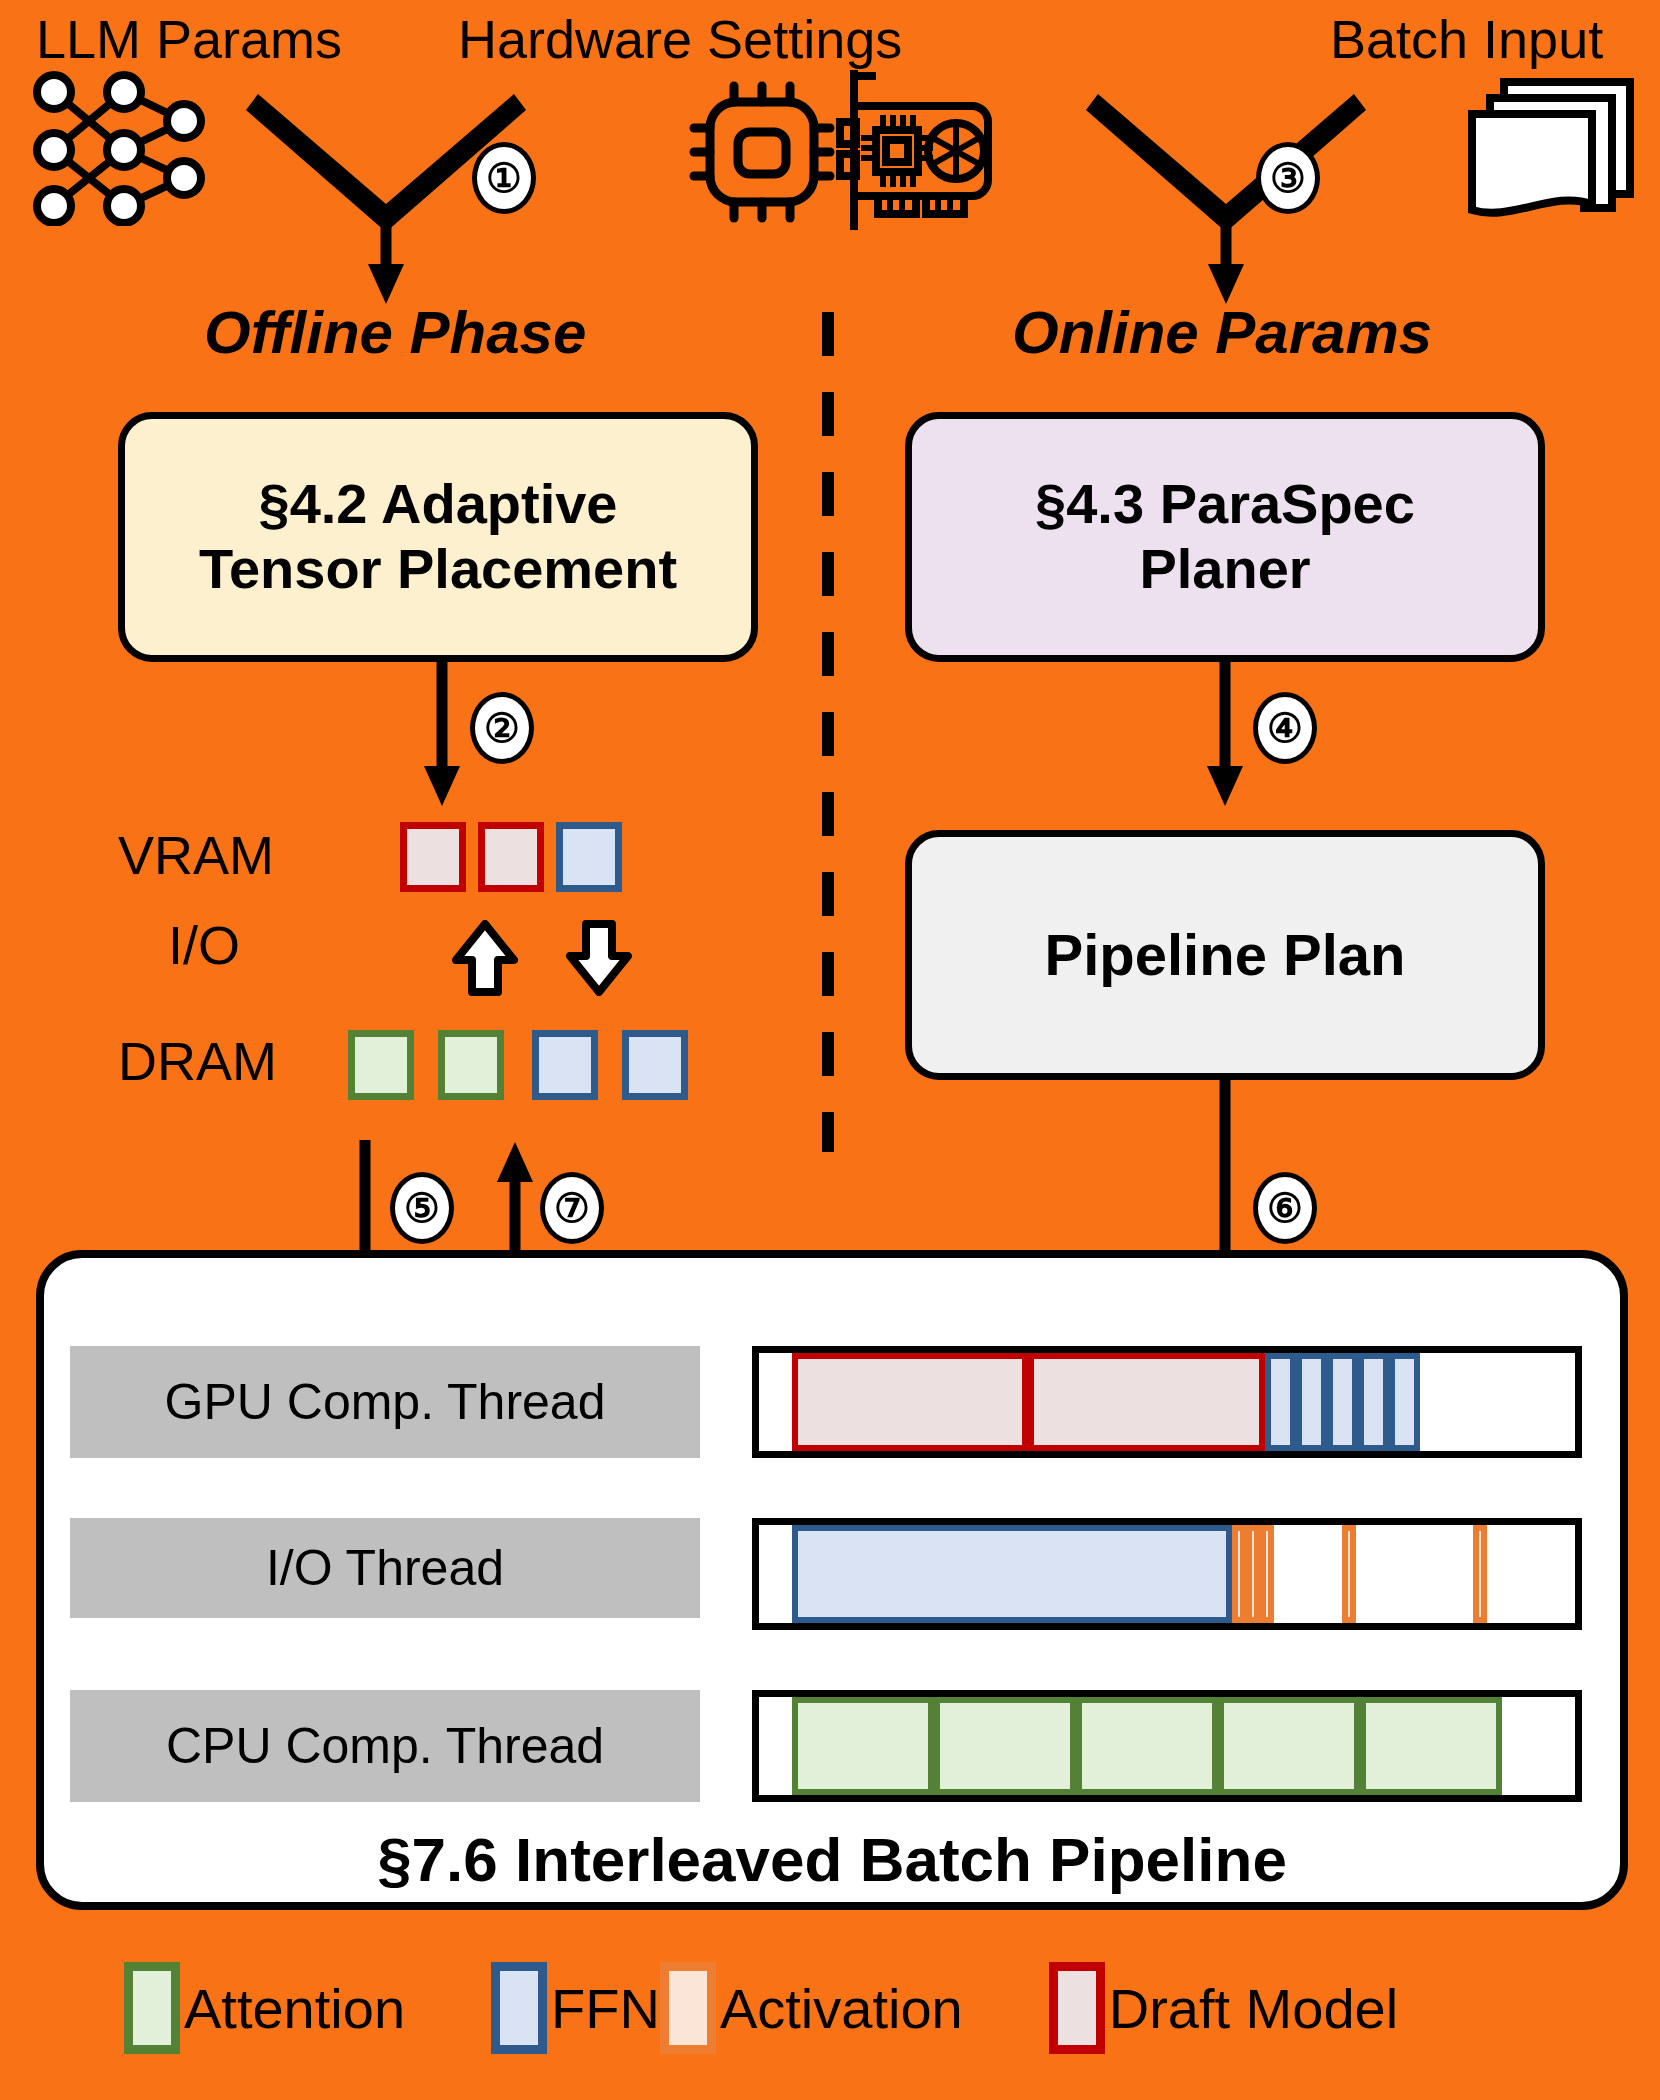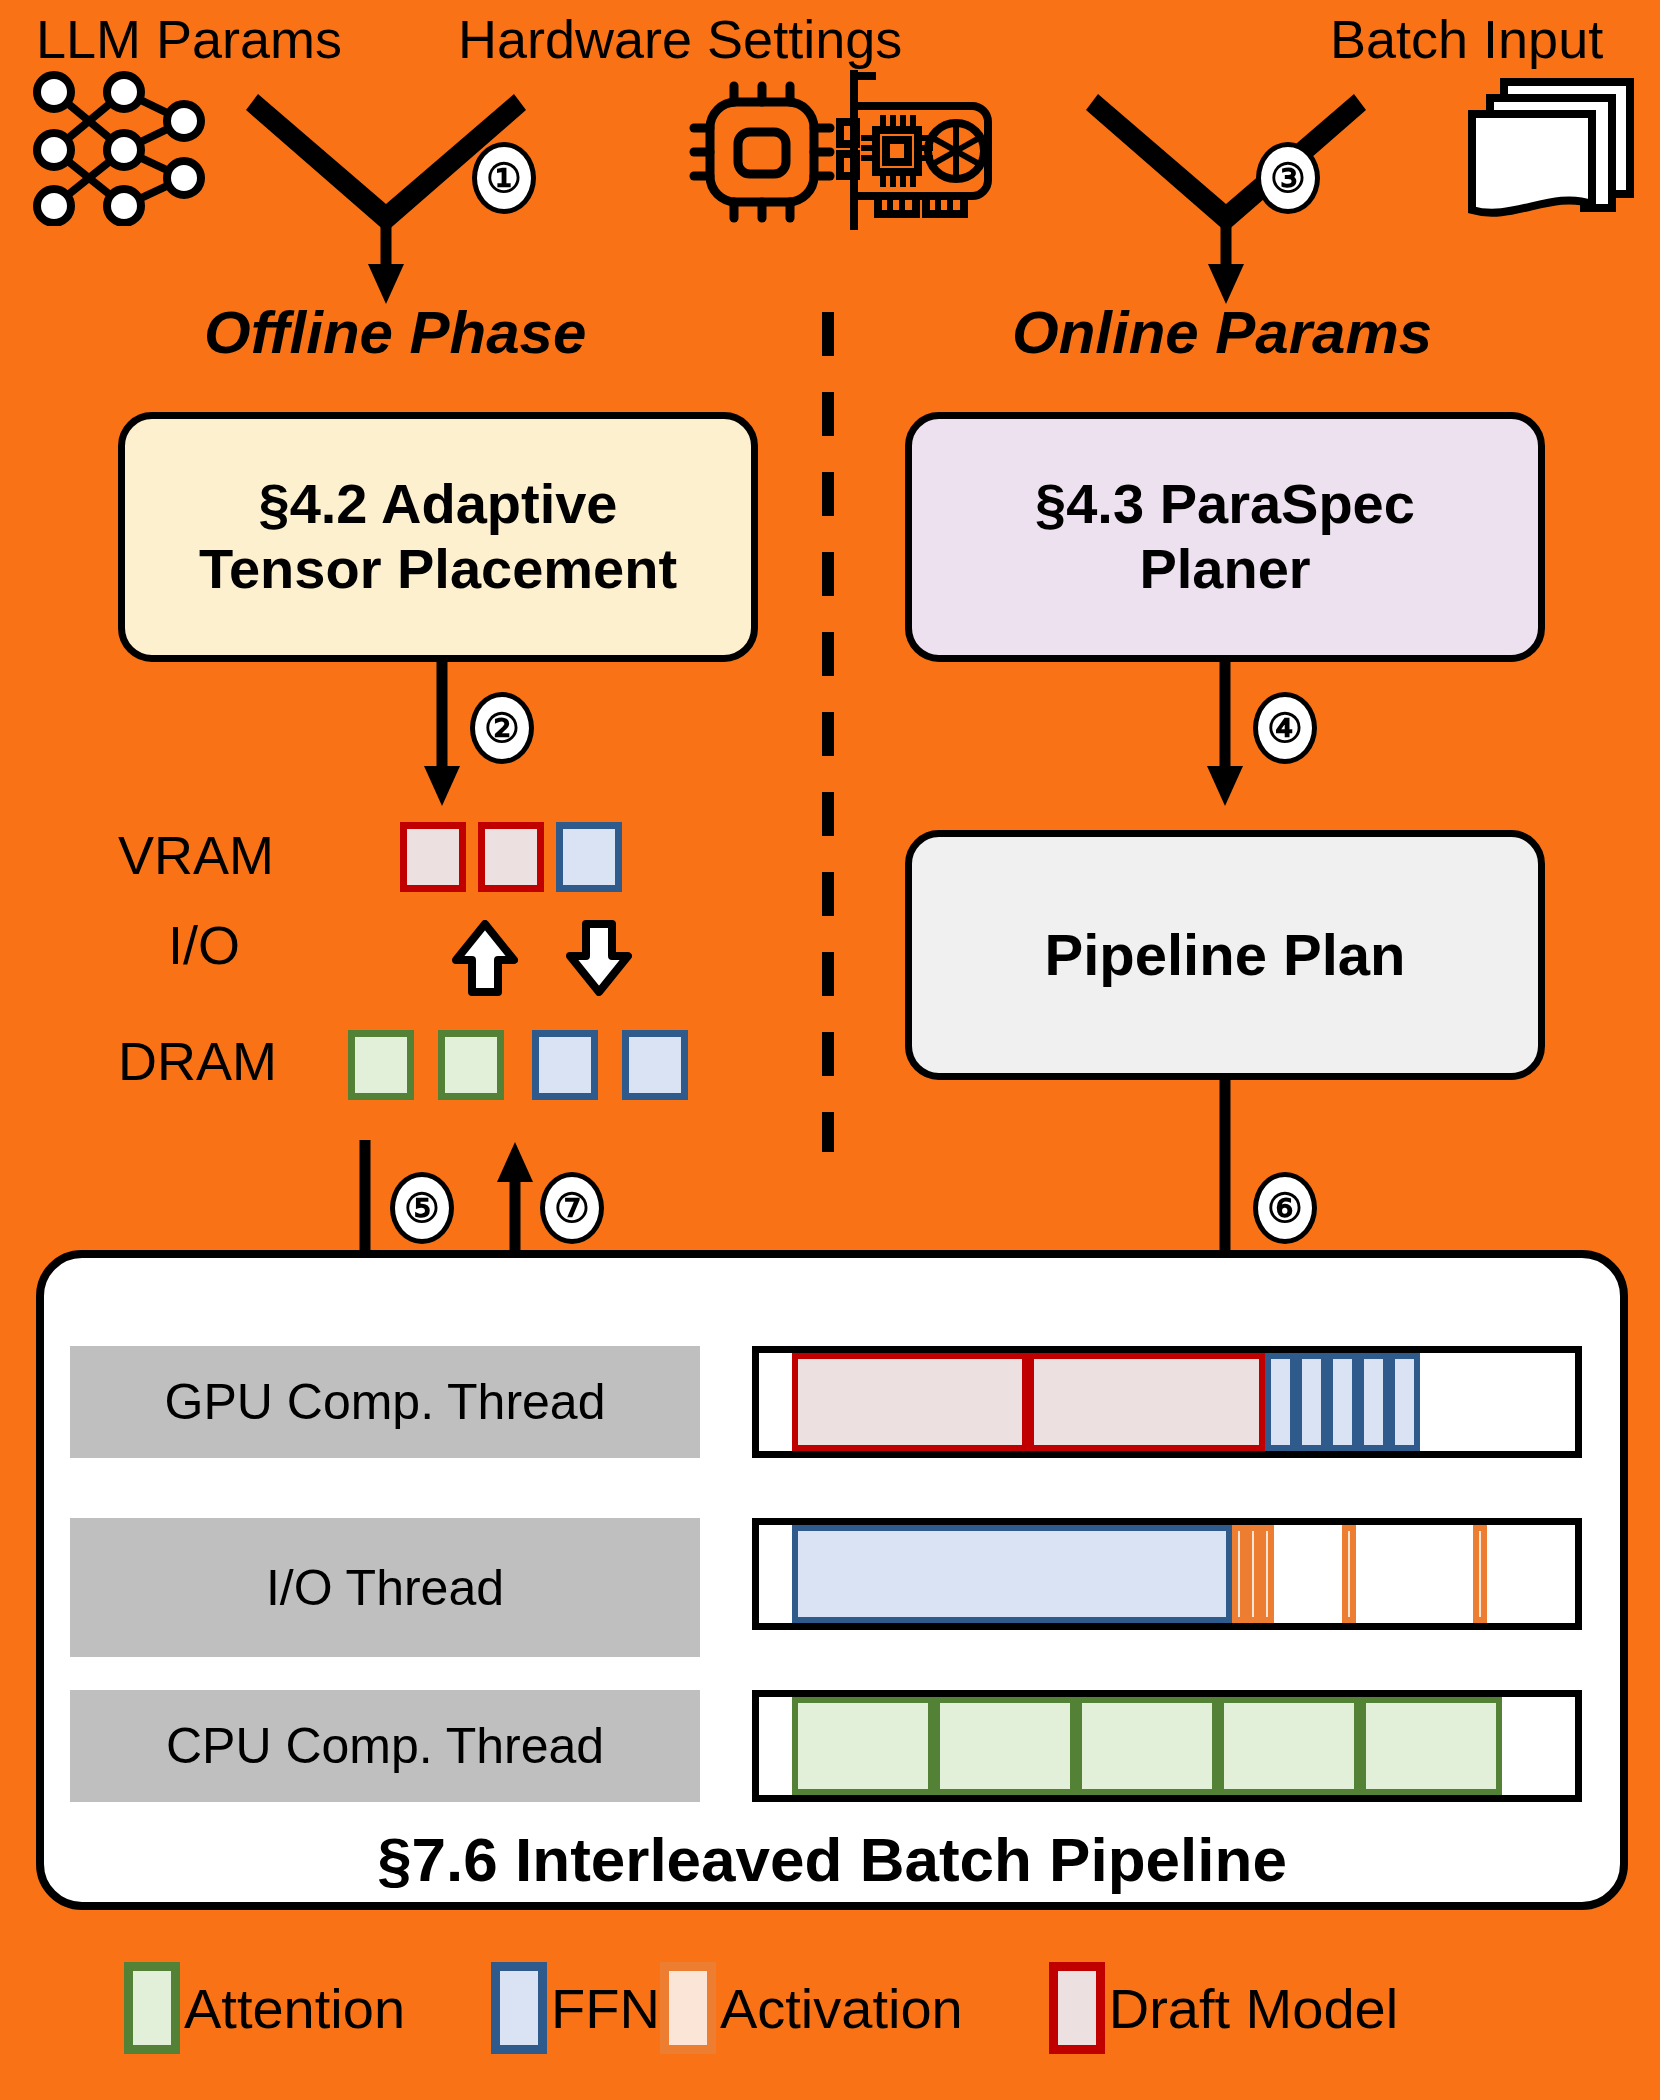--- a/index.html
+++ b/index.html
@@ -392,21 +392,21 @@
     <div class="track" style="left:708px; top:88px; width:830px; height:112px;">
       <div class="seg s-red" style="left:4.0%;  width:29.0%;"></div>
       <div class="seg s-red" style="left:33.0%; width:29.0%;"></div>
       <div class="seg s-blue" style="left:62.0%; width:3.8%;"></div>
       <div class="seg s-blue" style="left:65.8%; width:3.8%;"></div>
       <div class="seg s-blue" style="left:69.6%; width:3.8%;"></div>
       <div class="seg s-blue" style="left:73.4%; width:3.8%;"></div>
       <div class="seg s-blue" style="left:77.2%; width:3.8%;"></div>
     </div>
 
-    <div class="thread-label" style="left:26px; top:260px; width:630px; height:139px;">
+    <div class="thread-label" style="left:26px; top:260px; width:630px; height:100px;">
       <span>I/O Thread</span>
     </div>
     <div class="track" style="left:708px; top:260px; width:830px; height:112px;">
       <div class="seg s-blue" style="left:4.0%;  width:54.0%;"></div>
       <div class="seg s-orange" style="left:58.0%; width:1.7%;"></div>
       <div class="seg s-orange" style="left:59.7%; width:1.7%;"></div>
       <div class="seg s-orange" style="left:61.4%; width:1.7%;"></div>
       <div class="seg s-orange" style="left:71.5%; width:1.7%;"></div>
       <div class="seg s-orange" style="left:87.5%; width:1.7%;"></div>
     </div>

